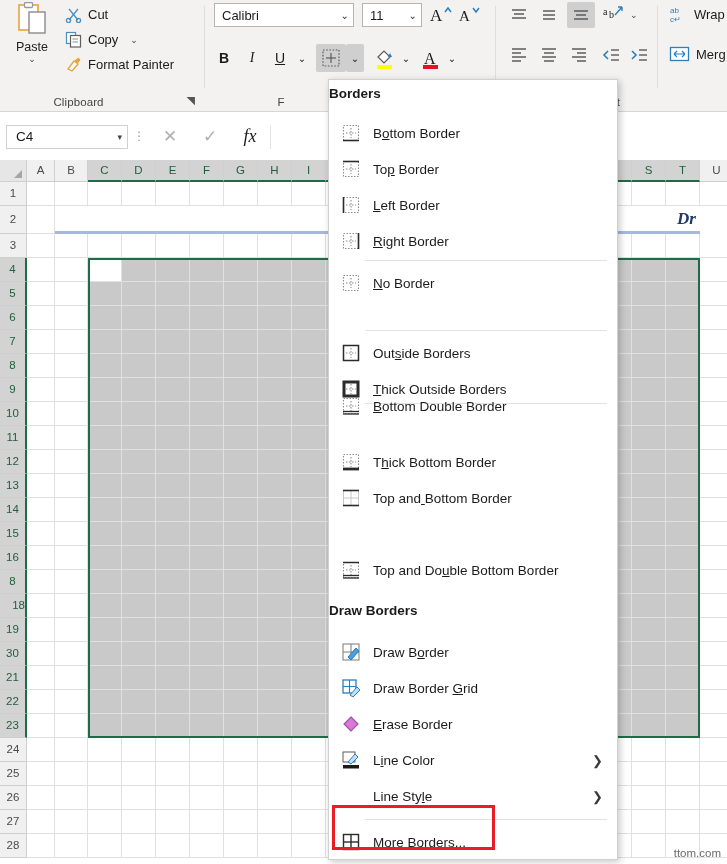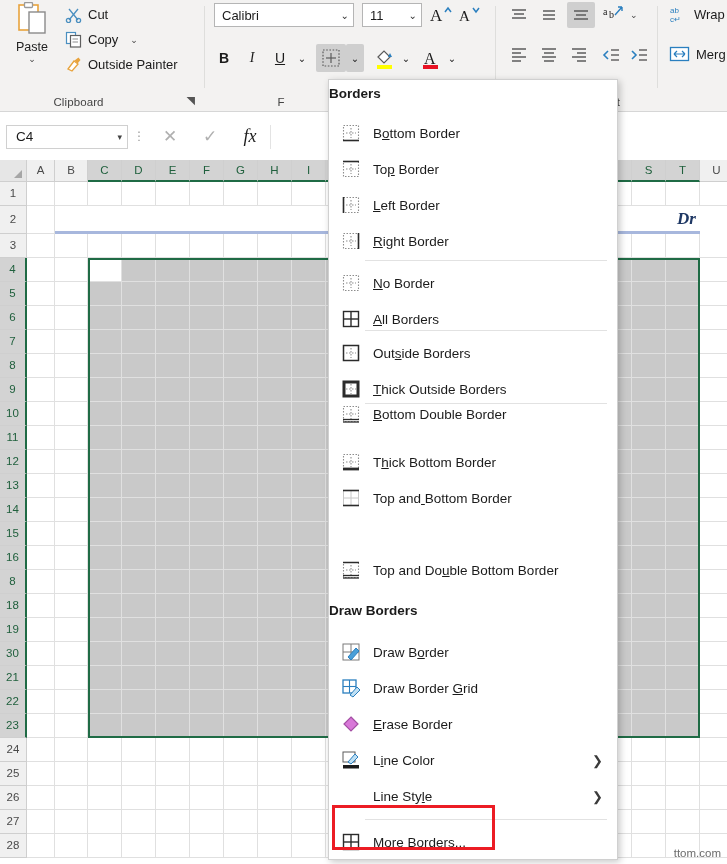--- a/index.html
+++ b/index.html
@@ -183,21 +183,21 @@
         </svg>
         <span class="lbl">Copy</span>
         <span class="chev-small" style="margin-left:6px">⌄</span>
       </div>
 
       <div class="clip-item" style="top:52px">
         <svg width="17" height="17" viewBox="0 0 17 17">
           <path d="M3 13 L9 5 L13 8 L7 15 Z" fill="#fff" stroke="#e8a33d" stroke-width="1.3"></path>
           <path d="M9.5 4.5 L13.5 1.5 L15.5 4 L12.5 7.5 Z" fill="#e8a33d"></path>
         </svg>
-        <span class="lbl">Outside Painter</span>
+        <span class="lbl">Format Painter</span>
       </div>
 
       <div class="grp-label" style="left:-24px">Clipboard</div>
       <div style="position:absolute; right:10px; bottom:5px; font-size:11px; color:#555; cursor:pointer">◥</div>
       <div class="grp-sep" style="right:0"></div>
     </div>
 
     <div class="rb-group fontgrp">
       <div class="fontbox" style="left:8px; top:3px; width:140px">
         <span>Calibri</span>
@@ -395,21 +395,21 @@
         <div class="rh sel" style="top: 172px; height: 24px; line-height: 23px;">8</div>
         <div class="rh sel" style="top: 196px; height: 24px; line-height: 23px;">9</div>
         <div class="rh sel" style="top: 220px; height: 24px; line-height: 23px;">10</div>
         <div class="rh sel" style="top: 244px; height: 24px; line-height: 23px;">11</div>
         <div class="rh sel" style="top: 268px; height: 24px; line-height: 23px;">12</div>
         <div class="rh sel" style="top: 292px; height: 24px; line-height: 23px;">13</div>
         <div class="rh sel" style="top: 316px; height: 24px; line-height: 23px;">14</div>
         <div class="rh sel" style="top: 340px; height: 24px; line-height: 23px;">15</div>
         <div class="rh sel" style="top: 364px; height: 24px; line-height: 23px;">16</div>
         <div class="rh sel" style="top: 388px; height: 24px; line-height: 23px;">8</div>
-        <div class="rh sel" style="top: 412px; height: 24px; line-height: 23px;">18</div>
+        <div class="rh sel" style="top: 412px; height: 24px; line-height: 23px; text-align: right;">18</div>
         <div class="rh sel" style="top: 436px; height: 24px; line-height: 23px;">19</div>
         <div class="rh sel" style="top: 460px; height: 24px; line-height: 23px;">30</div>
         <div class="rh sel" style="top: 484px; height: 24px; line-height: 23px;">21</div>
         <div class="rh sel" style="top: 508px; height: 24px; line-height: 23px;">22</div>
         <div class="rh sel" style="top: 532px; height: 24px; line-height: 23px;">23</div>
         <div class="rh" style="top: 556px; height: 24px; line-height: 23px;">24</div>
         <div class="rh" style="top: 580px; height: 24px; line-height: 23px;">25</div>
         <div class="rh" style="top: 604px; height: 24px; line-height: 23px;">26</div>
         <div class="rh" style="top: 628px; height: 24px; line-height: 23px;">27</div>
         <div class="rh" style="top: 652px; height: 24px; line-height: 23px;">28</div>
@@ -1043,30 +1043,20 @@
       <div class="mi" style="top: 187px;">
         <span class="mi-ico">
           <svg width="19" height="19" viewBox="0 0 19 19">
             <rect x="1.5" y="1.5" width="15" height="15" fill="none" stroke="#8d8d8d" stroke-width="1.1" stroke-dasharray="1.5,1.5"></rect>
                 <line x1="9" y1="4" x2="9" y2="14" stroke="#8d8d8d" stroke-width="1.1" stroke-dasharray="1.5,1.5"></line>
                 <line x1="4" y1="9" x2="14" y2="9" stroke="#8d8d8d" stroke-width="1.1" stroke-dasharray="1.5,1.5"></line>
           </svg>
         </span>
         <span class="mi-lbl"><u>N</u>o Border</span>
       </div>
-      <div class="mi" style="top: 223px;">
-        <span class="mi-ico">
-          <svg width="19" height="19" viewBox="0 0 19 19">
-            <rect x="1.5" y="1.5" width="15" height="15" fill="none" stroke="#2b2b2b" stroke-width="1.4"></rect>
-            <line x1="9" y1="2" x2="9" y2="16" stroke="#2b2b2b" stroke-width="1.4"></line>
-            <line x1="2" y1="9" x2="16" y2="9" stroke="#2b2b2b" stroke-width="1.4"></line>
-          </svg>
-        </span>
-        <span class="mi-lbl"><u>A</u>ll Borders</span>
-      </div>
       <div class="mi" style="top: 257px;">
         <span class="mi-ico">
           <svg width="19" height="19" viewBox="0 0 19 19">
             <rect x="1.5" y="1.5" width="15" height="15" fill="none" stroke="#8d8d8d" stroke-width="1.1" stroke-dasharray="1.5,1.5"></rect>
             <line x1="9" y1="4" x2="9" y2="14" stroke="#8d8d8d" stroke-width="1.1" stroke-dasharray="1.5,1.5"></line>
                 <line x1="4" y1="9" x2="14" y2="9" stroke="#8d8d8d" stroke-width="1.1" stroke-dasharray="1.5,1.5"></line>
             <rect x="1.5" y="1.5" width="15" height="15" fill="none" stroke="#2b2b2b" stroke-width="1.5"></rect>
           </svg>
         </span>
         <span class="mi-lbl">Out<u>s</u>ide Borders</span>
@@ -1075,21 +1065,21 @@
         <span class="mi-ico">
           <svg width="19" height="19" viewBox="0 0 19 19">
             <rect x="1.5" y="1.5" width="15" height="15" fill="none" stroke="#8d8d8d" stroke-width="1.1" stroke-dasharray="1.5,1.5"></rect>
                 <line x1="9" y1="4" x2="9" y2="14" stroke="#8d8d8d" stroke-width="1.1" stroke-dasharray="1.5,1.5"></line>
                 <line x1="4" y1="9" x2="14" y2="9" stroke="#8d8d8d" stroke-width="1.1" stroke-dasharray="1.5,1.5"></line>
             <rect x="2" y="2" width="14" height="14" fill="none" stroke="#2b2b2b" stroke-width="3"></rect>
           </svg>
         </span>
         <span class="mi-lbl"><u>T</u>hick Outside Borders</span>
       </div>
-      <div class="mi" style="top: 318px; align-items: center;">
+      <div class="mi" style="top: 310px; align-items: center;">
         <span class="mi-ico">
           <svg width="19" height="19" viewBox="0 0 19 19">
             <rect x="1.5" y="1.5" width="15" height="15" fill="none" stroke="#8d8d8d" stroke-width="1.1" stroke-dasharray="1.5,1.5"></rect>
                 <line x1="9" y1="4" x2="9" y2="14" stroke="#8d8d8d" stroke-width="1.1" stroke-dasharray="1.5,1.5"></line>
                 <line x1="4" y1="9" x2="14" y2="9" stroke="#8d8d8d" stroke-width="1.1" stroke-dasharray="1.5,1.5"></line>
             <line x1="1" y1="14.5" x2="17" y2="14.5" stroke="#2b2b2b" stroke-width="1.3"></line>
             <line x1="1" y1="17" x2="17" y2="17" stroke="#2b2b2b" stroke-width="1.3"></line>
           </svg>
         </span>
         <span class="mi-lbl"><u>B</u>ottom Double Border</span>

